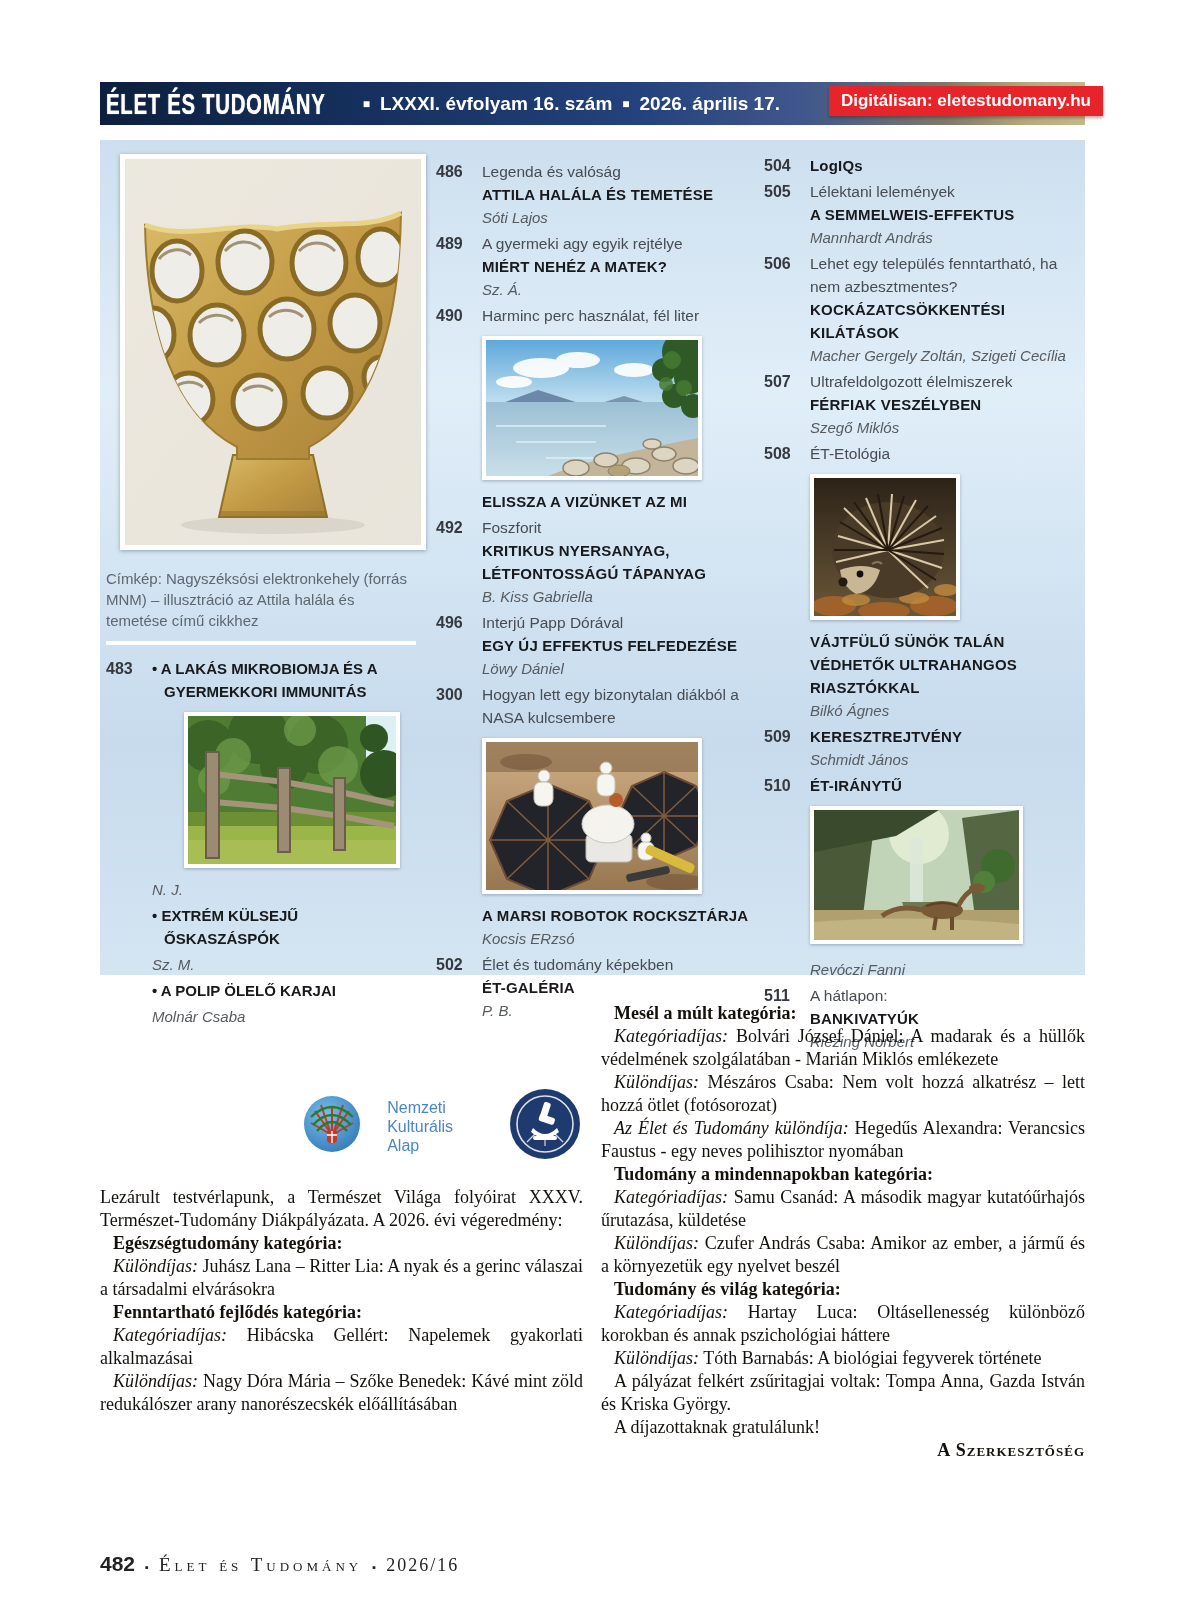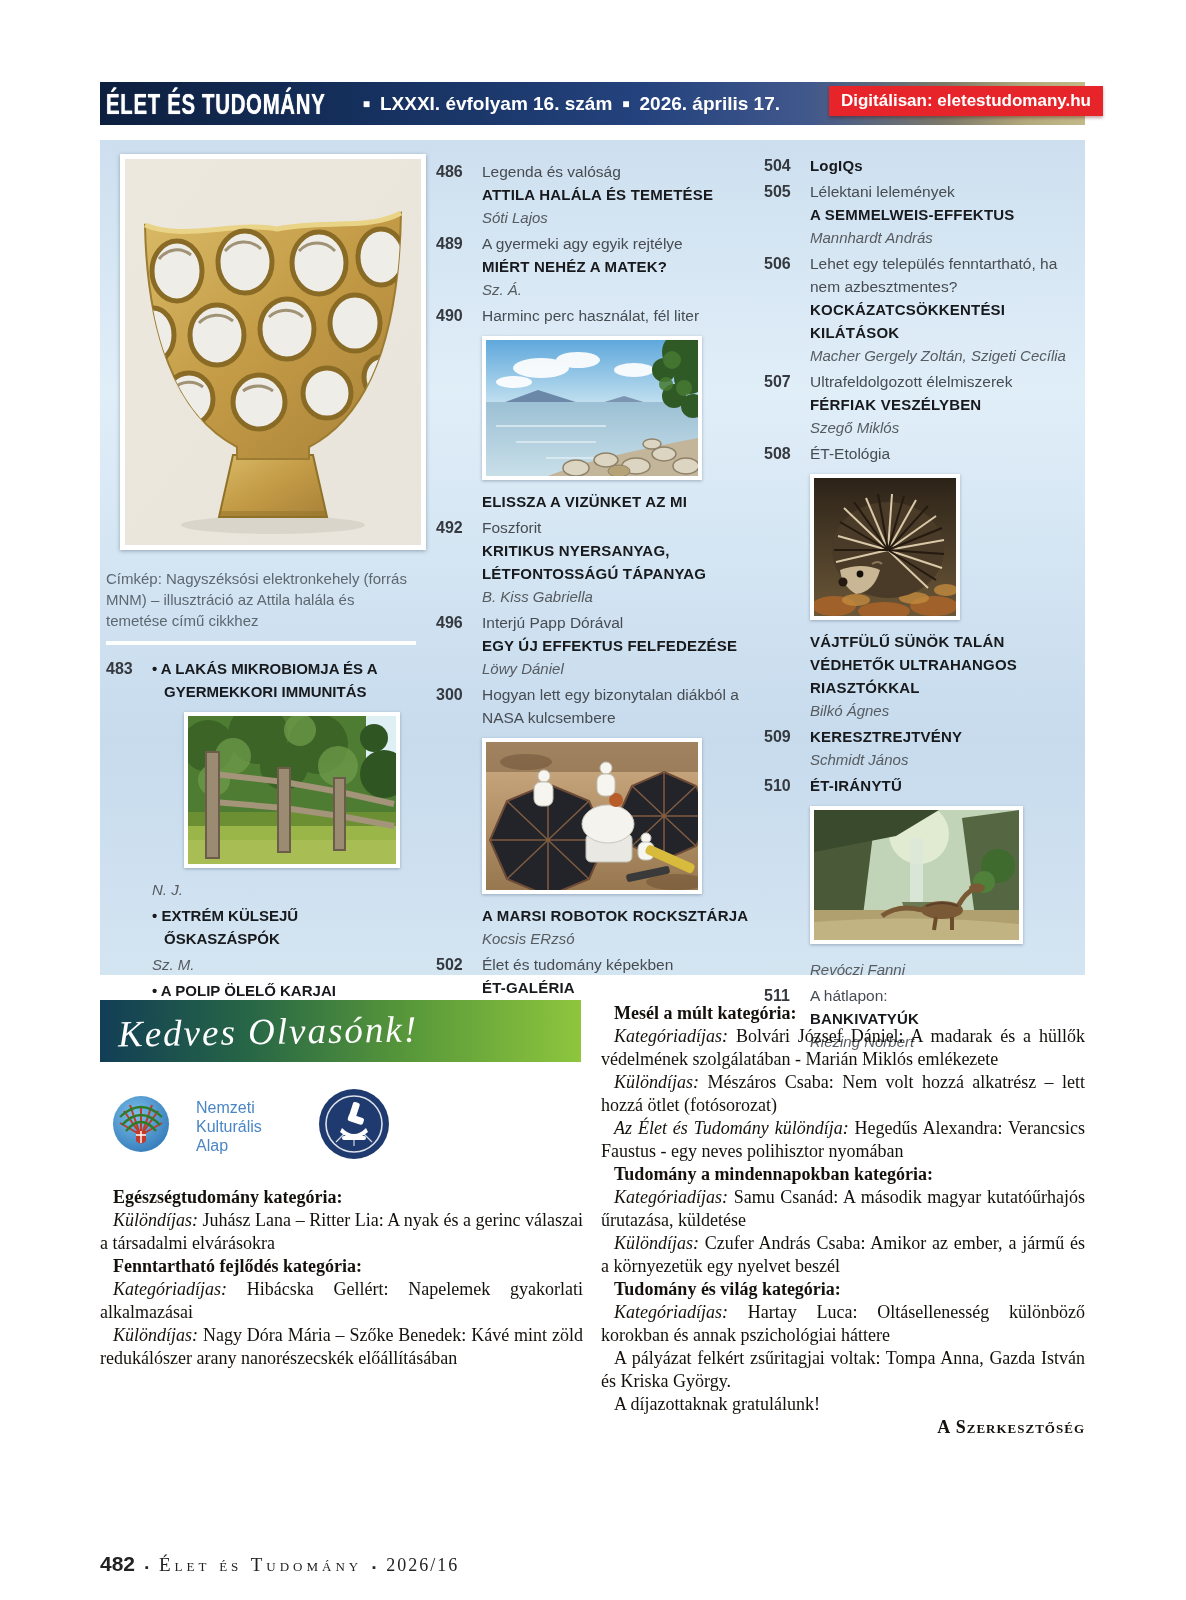--- a/index.html
+++ b/index.html
@@ -48,22 +48,22 @@
   .divider{height:4px;background:#fff;margin:6px 2px 12px 0;}
 
   
   #banner{position:absolute;left:100px;top:1000px;width:481px;height:62px;
     background:linear-gradient(90deg,#123e56 0%,#266546 30%,#55953a 62%,#8ec63d 100%);
     display:flex;align-items:center;}
   #banner span{font-family:"Liberation Serif",serif;font-style:italic;font-size:37px;color:#fff;
     margin-left:18px;letter-spacing:2px;transform:rotate(-1deg);}
 
   
-  #logos{position:absolute;left:112px;top:1076px;width:481px;height:100px;
-    display:flex;align-items:center;justify-content:flex-start;gap:26px;}
+  #logos{position:absolute;left:100px;top:1076px;width:481px;height:100px;
+    display:flex;align-items:center;justify-content:flex-end;gap:26px;}
   .nka-text{color:#4a86c4;font-size:16px;line-height:19px;}
 
   
   .serif{font-family:"Liberation Serif",serif;font-size:18px;line-height:23px;color:#14100c;
          text-align:justify;}
   #results-left{position:absolute;left:100px;top:1186px;width:483px;}
   #results-right{position:absolute;left:601px;top:1002px;width:484px;}
   .serif p{margin:0;text-indent:13px;}
   .cat{font-weight:700;}
   .lead{font-style:italic;}
@@ -527,23 +527,20 @@
         <div class="num">511</div>
         <div class="body">
           <div class="kicker">A hátlapon:</div>
           <div class="title">BANKIVATYÚK</div>
           <div class="author">Riezing Norbert</div>
         </div>
       </div>
     </div>
   </div>
 
-  <div id="banner">
-    <span>Kedves Olvasónk!</span>
-  </div>
 
   <div id="logos">
     <span>
       <svg width="58" height="58" viewBox="0 0 58 58">
         <defs>
             <radialGradient id="nkab" cx=".4" cy=".35" r=".8">
               <stop offset="0" stop-color="#7cc0ea"></stop>
               <stop offset="1" stop-color="#2a72b4"></stop>
             </radialGradient>
           </defs>
@@ -584,37 +581,39 @@
         <g stroke="#ffffff" stroke-width="1.2" opacity=".8">
           <path d="M18,54 L26,46"></path>
             <path d="M54,54 L46,46"></path>
             <path d="M36,58 L36,52"></path>
         </g>
       </svg>
     </span>
   </div>
 
   <div id="results-left" class="serif">
+    <p style="text-indent:0">Lezárult testvérlapunk, a Természet Világa folyóirat XXXV. Természet-Tudomány Diákpályázata. A 2026. évi végeredmény:</p>
     <p class="cat">Egészségtudomány kategória:</p>
     <p><i class="lead">Különdíjas:</i><span> Juhász Lana – Ritter Lia: A nyak és a gerinc válaszai a társadalmi elvárásokra</span></p>
     <p class="cat">Fenntartható fejlődés kategória:</p>
     <p><i class="lead">Kategóriadíjas:</i><span> Hibácska Gellért: Napelemek gyakorlati alkalmazásai</span></p>
     <p><i class="lead">Különdíjas:</i><span> Nagy Dóra Mária – Szőke Benedek: Kávé mint zöld redukálószer arany nanorészecskék előállításában</span></p>
   </div>
 
   <div id="results-right" class="serif">
     <p class="cat">Mesél a múlt kategória:</p>
     <p><i class="lead">Kategóriadíjas:</i><span> Bolvári József Dániel: A madarak és a hüllők védelmének szolgálatában - Marián Miklós emlékezete</span></p>
     <p><i class="lead">Különdíjas:</i><span> Mészáros Csaba: Nem volt hozzá alkatrész – lett hozzá ötlet (fotósorozat)</span></p>
     <p><i class="lead">Az Élet és Tudomány különdíja:</i><span> Hegedűs Alexandra: Verancsics Faustus - egy neves polihisztor nyomában</span></p>
     <p class="cat">Tudomány a mindennapokban kategória:</p>
     <p><i class="lead">Kategóriadíjas:</i><span> Samu Csanád: A második magyar kutatóűrhajós űrutazása, küldetése</span></p>
     <p><i class="lead">Különdíjas:</i><span> Czufer András Csaba: Amikor az ember, a jármű és a környezetük egy nyelvet beszél</span></p>
     <p class="cat">Tudomány és világ kategória:</p>
     <p><i class="lead">Kategóriadíjas:</i><span> Hartay Luca: Oltásellenesség különböző korokban és annak pszichológiai háttere</span></p>
+    <p><i class="lead">Különdíjas:</i><span> Tóth Barnabás: A biológiai fegyverek története</span></p>
     <p>A pályázat felkért zsűritagjai voltak: Tompa Anna, Gazda István és Kriska György.</p>
     <p>A díjazottaknak gratulálunk!</p>
     <p class="sig">A Szerkesztőség</p>
   </div>
 
   <div id="footer">
     <span class="pg">482</span>
     <span class="fsep">▪</span>
     <span class="mag">Élet és Tudomány</span>
     <span class="fsep">▪</span>

